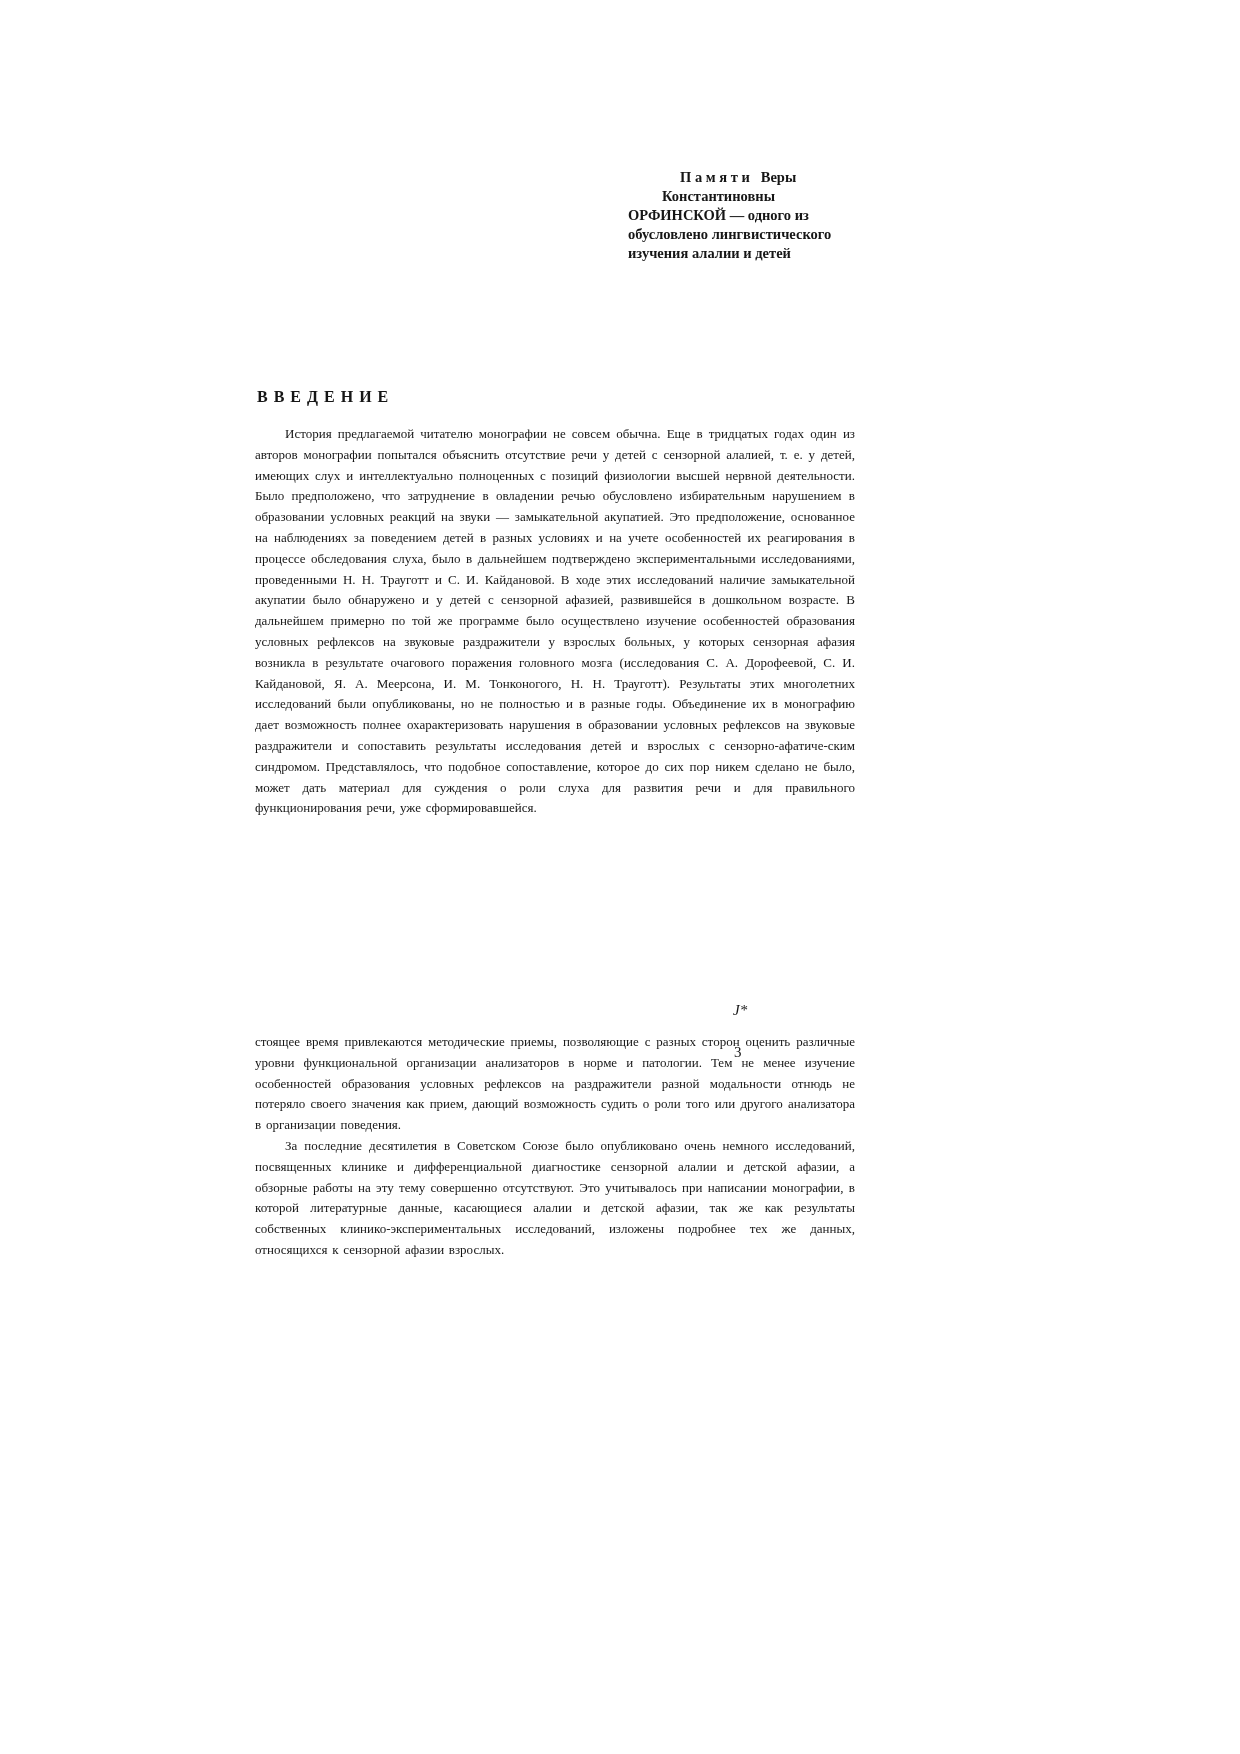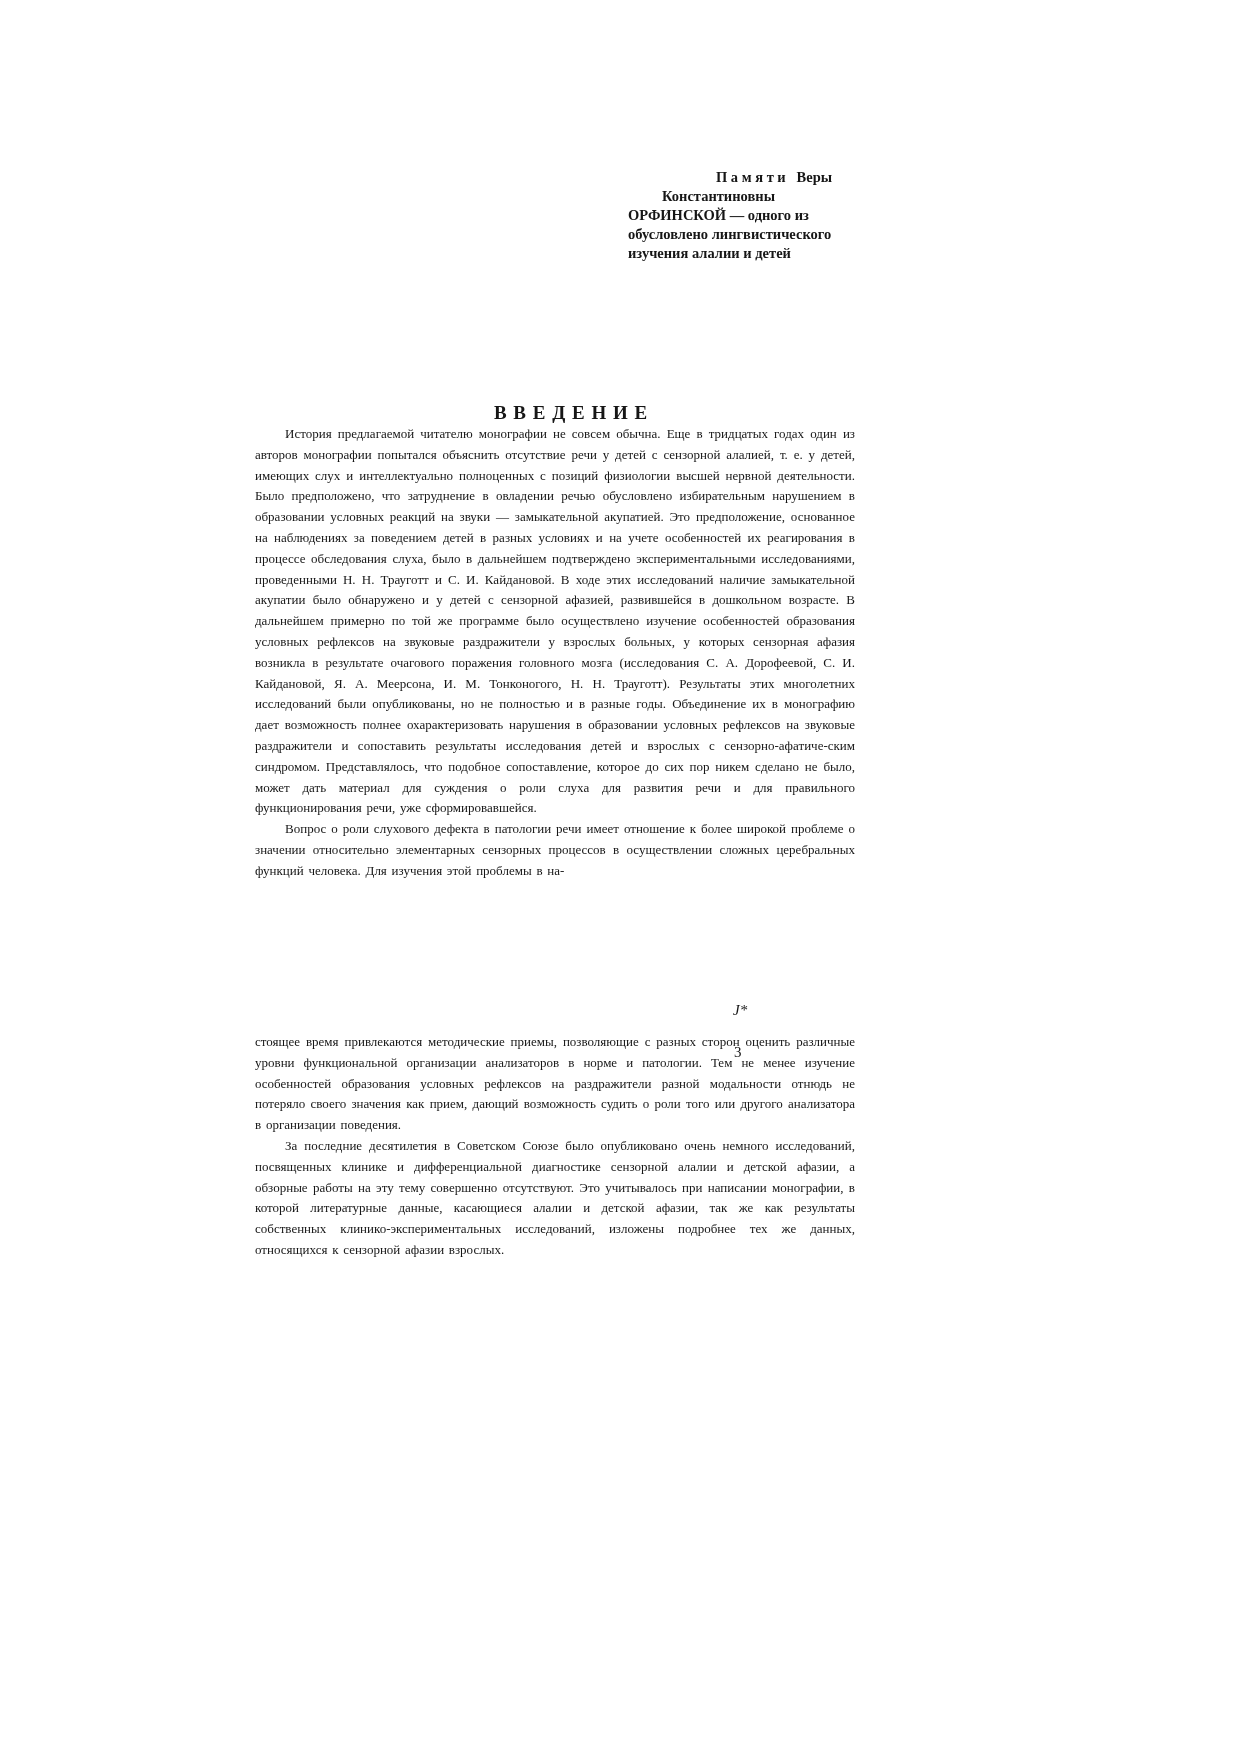--- a/index.html
+++ b/index.html
@@ -21,30 +21,30 @@
     left: 628px;
     top: 168px;
     width: 240px;
     font-size: 14.5px;
     line-height: 19px;
     font-weight: bold;
   }
   .ded-line {
     white-space: pre-wrap;
   }
-  .ded-line-1 { margin-left: 52px; text-align: center; }
+  .ded-line-1 { margin-left: 52px; }
   .ded-line-2 { margin-left: 34px; }
   .heading {
     position: absolute;
     left: 255px;
     top: 386px;
     width: 600px;
-    margin: 16px;
-    text-align: center;
-    font-size: 19px;
+    margin: 2px;
+    text-align: left;
+    font-size: 16px;
     font-weight: bold;
     letter-spacing: 1px;
   }
   .text-block {
     position: absolute;
     left: 255px;
     width: 600px;
     font-size: 13px;
     line-height: 20.8px;
     text-align: justify;
@@ -83,21 +83,20 @@
     <div class="ded-line ded-line-2">Константиновны</div>
     <div class="ded-line">ОРФИНСКОЙ — одного из</div>
     <div class="ded-line">обусловлено лингвистического</div>
     <div class="ded-line">изучения алалии и детей</div>
   </div>
 
   <h1 class="heading">В В Е Д Е Н И Е</h1>
 
   <div class="text-block text-top">
     <p class="para">История предлагаемой читателю монографии не совсем обычна. Еще в тридцатых годах один из авторов монографии попытался объяснить отсутствие речи у детей с сензорной алалией, т. е. у детей, имеющих слух и интеллектуально полноценных с позиций физиологии высшей нервной деятельности. Было предположено, что затруднение в овладении речью обусловлено избирательным нарушением в образовании условных реакций на звуки — замыкательной акупатией. Это предположение, основанное на наблюдениях за поведением детей в разных условиях и на учете особенностей их реагирования в процессе обследования слуха, было в дальнейшем подтверждено экспериментальными исследованиями, проведенными Н. Н. Трауготт и С. И. Кайдановой. В ходе этих исследований наличие замыкательной акупатии было обнаружено и у детей с сензорной афазией, развившейся в дошкольном возрасте. В дальнейшем примерно по той же программе было осуществлено изучение особенностей образования условных рефлексов на звуковые раздражители у взрослых больных, у которых сензорная афазия возникла в результате очагового поражения головного мозга (исследования С. А. Дорофеевой, С. И. Кайдановой, Я. А. Меерсона, И. М. Тонконогого, Н. Н. Трауготт). Результаты этих многолетних исследований были опубликованы, но не полностью и в разные годы. Объединение их в монографию дает возможность полнее охарактеризовать нарушения в образовании условных рефлексов на звуковые раздражители и сопоставить результаты исследования детей и взрослых с сензорно-афатиче-ским синдромом. Представлялось, что подобное сопоставление, которое до сих пор никем сделано не было, может дать материал для суждения о роли слуха для развития речи и для правильного функционирования речи, уже сформировавшейся.</p>
-    <p class="para">Вопрос о роли слухового дефекта в патологии речи имеет отношение к более широкой проблеме о значении относительно элементарных сензорных процессов в осуществлении сложных церебральных функций человека. Для изучения этой проблемы в на-</p>
   </div>
 
   <div class="sig-mark">J*</div>
 
   <div class="page-number">3</div>
 
   <div class="text-block text-bottom">
     <p class="para no-indent">стоящее время привлекаются методические приемы, позволяющие с разных сторон оценить различные уровни функциональной организации анализаторов в норме и патологии. Тем не менее изучение особенностей образования условных рефлексов на раздражители разной модальности отнюдь не потеряло своего значения как прием, дающий возможность судить о роли того или другого анализатора в организации поведения.</p>
     <p class="para">За последние десятилетия в Советском Союзе было опубликовано очень немного исследований, посвященных клинике и дифференциальной диагностике сензорной алалии и детской афазии, а обзорные работы на эту тему совершенно отсутствуют. Это учитывалось при написании монографии, в которой литературные данные, касающиеся алалии и детской афазии, так же как результаты собственных клинико-экспериментальных исследований, изложены подробнее тех же данных, относящихся к сензорной афазии взрослых.</p>
   </div>

